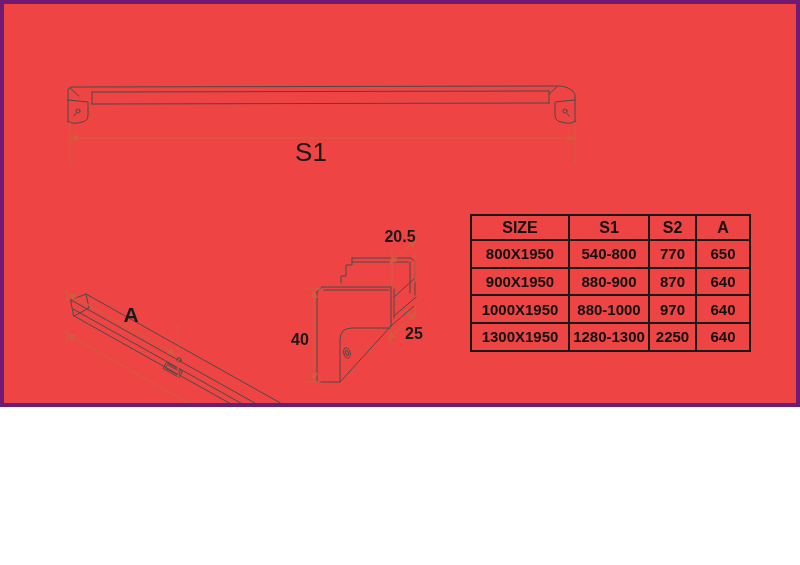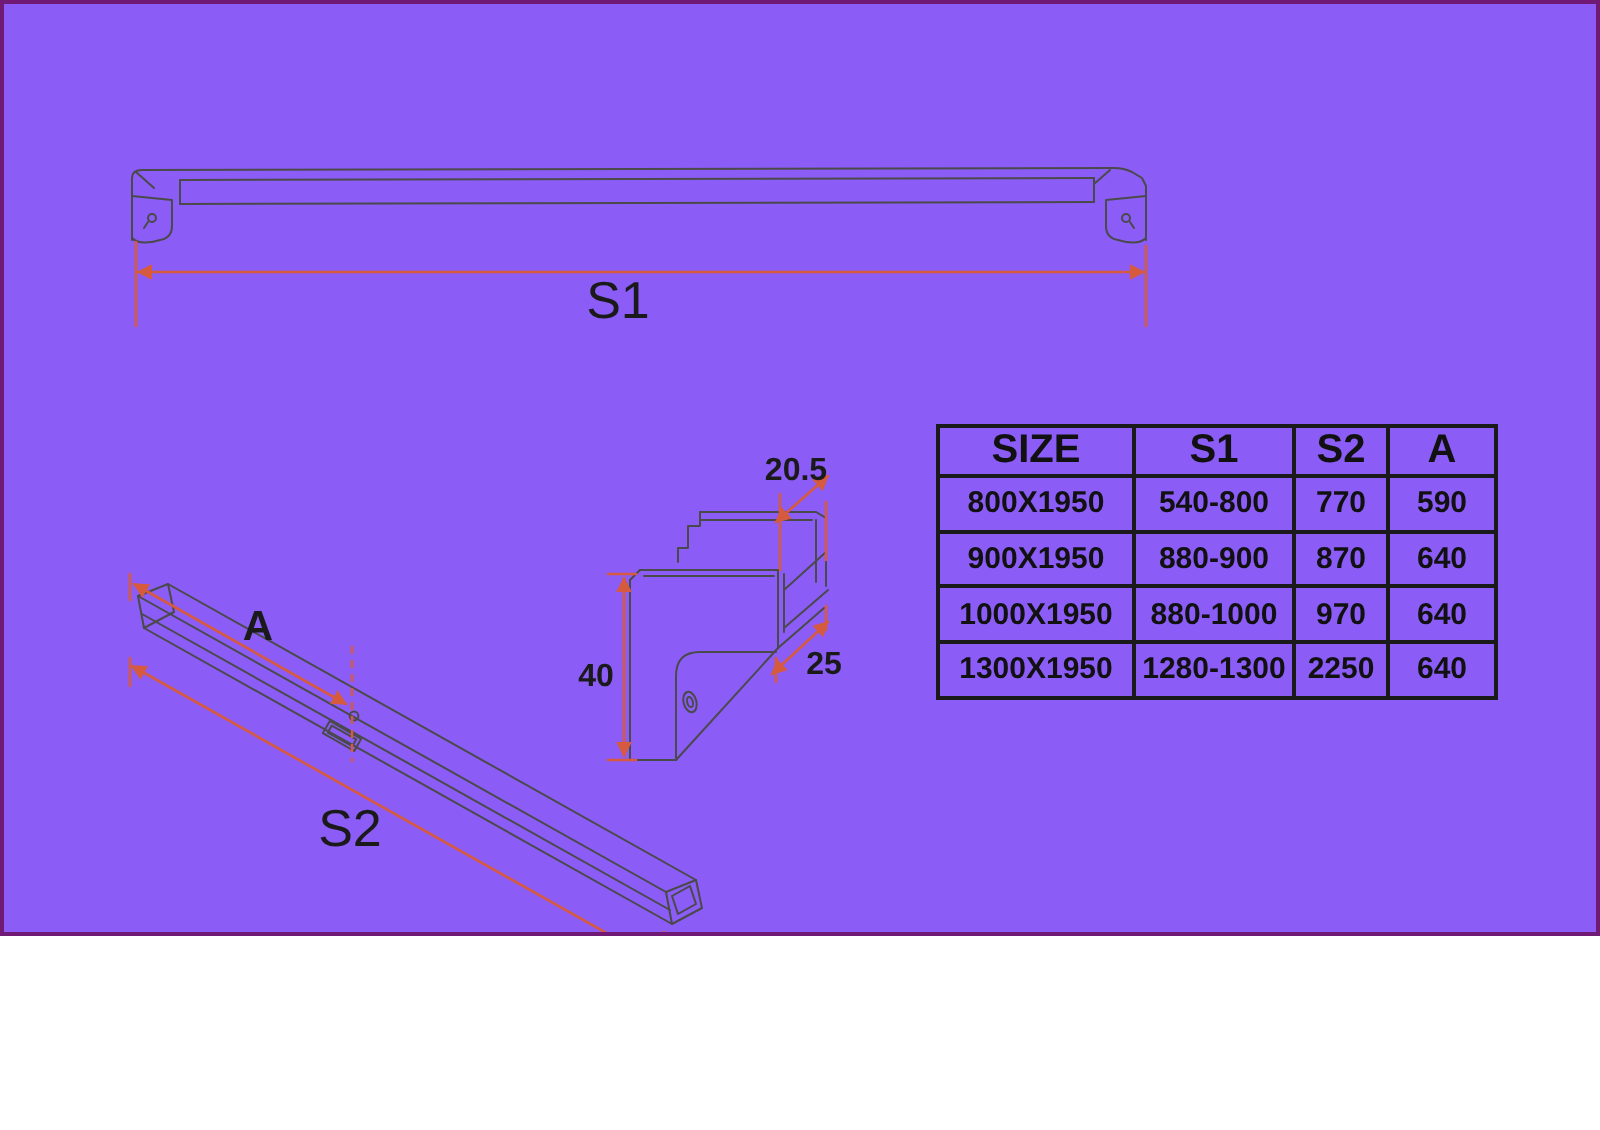--- a/index.html
+++ b/index.html
@@ -1,36 +1,36 @@
 <!DOCTYPE html>
 <html><head>
 <meta charset="utf-8">
 <style>
   html,body { margin:0; padding:0; background:#fff; }
   .canvas {
-    position:relative; width:800px; height:468px; background:#8b5cf6;
-    border:2px solid #701a75; box-sizing:border-box; overflow:hidden;
+    position:relative; width:800px; height:407px; background:#ef4444;
+    border:4px solid #701a75; box-sizing:border-box; overflow:hidden;
     font-family:"Liberation Sans", sans-serif;
   }
   svg.drawing { position:absolute; left:0; top:0; }
   .gray { stroke:#4a4a4a; fill:none; stroke-width:1; stroke-linejoin:round; stroke-linecap:round; }
   .red  { stroke:#d65a3d; fill:none; stroke-width:1.3; stroke-linecap:round; }
   .red-dash { stroke:#d65a3d; fill:none; stroke-width:1.2; stroke-dasharray:4 3; }
   text.lbl  { fill:#1a1a1a; font-family:"Liberation Sans",sans-serif; }
   text.big  { font-size:26px; font-weight:400; }
   text.mid  { font-size:21px; font-weight:700; }
   text.dim  { font-size:16px; font-weight:700; }
   .size-table { position:absolute; left:466px; top:210px; }
   .size-table table { border-collapse:collapse; table-layout:fixed; }
   .size-table th, .size-table td {
     border:2px solid #1a1a1a; text-align:center; vertical-align:middle;
     color:#111; font-weight:700; padding:0 2px; font-size:15px;
     font-family:"Liberation Sans",sans-serif; white-space:nowrap;
   }
-  .size-table th { height:23px; font-size:20px; }
+  .size-table th { height:23px; font-size:16px; }
   .size-table td { height:25.7px; }
 </style>
 </head>
 <body>
 
 <div class="canvas">
 
   <svg class="drawing" width="800" height="565" viewBox="0 0 800 565">
     <defs>
       <marker id="arr" viewBox="0 0 10 10" refX="9" refY="5" markerWidth="9" markerHeight="6" orient="auto-start-reverse">
@@ -140,21 +140,21 @@
           <th>S1</th>
           <th>S2</th>
           <th>A</th>
         </tr>
       </thead>
       <tbody>
           <tr>
             <td>800X1950</td>
             <td>540-800</td>
             <td>770</td>
-            <td>590</td>
+            <td>650</td>
           </tr>
           <tr>
             <td>900X1950</td>
             <td>880-900</td>
             <td>870</td>
             <td>640</td>
           </tr>
           <tr>
             <td>1000X1950</td>
             <td>880-1000</td>

